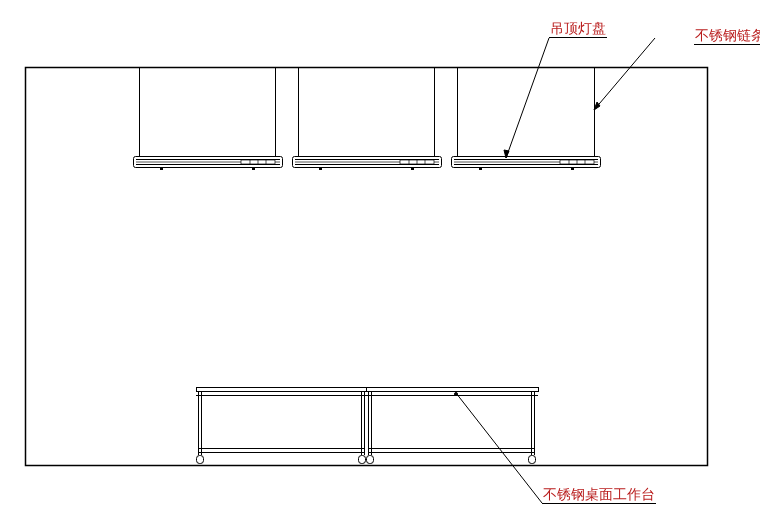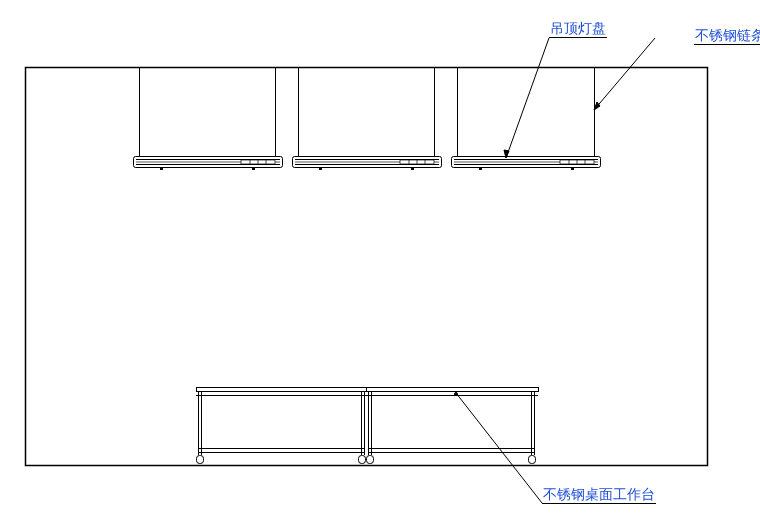--- a/index.html
+++ b/index.html
@@ -1,19 +1,19 @@
 <!DOCTYPE html>
 <html><head>
 <meta charset="utf-8">
 <style>
   html, body { margin:0; padding:0; background:#ffffff; }
   body { width:760px; height:519px; position:relative; overflow:hidden;
          font-family:"DejaVu Sans", sans-serif; }
   #drawing { position:absolute; left:0; top:0; width:760px; height:519px; }
-  .label { position:absolute; font-size:14px; color:#1d4ed8; white-space:nowrap;
+  .label { position:absolute; font-size:14px; color:#b91c1c; white-space:nowrap;
            line-height:16px; border-bottom:1px solid #000; padding:0 1px 1px 1px; }
 </style>
 </head>
 <body>
 
 <svg id="drawing" viewBox="0 0 760 519" xmlns="http://www.w3.org/2000/svg">
 
   <rect x="25.5" y="67.5" width="682" height="398" fill="none" stroke="#000" stroke-width="1.5"></rect>
 
   <g>

